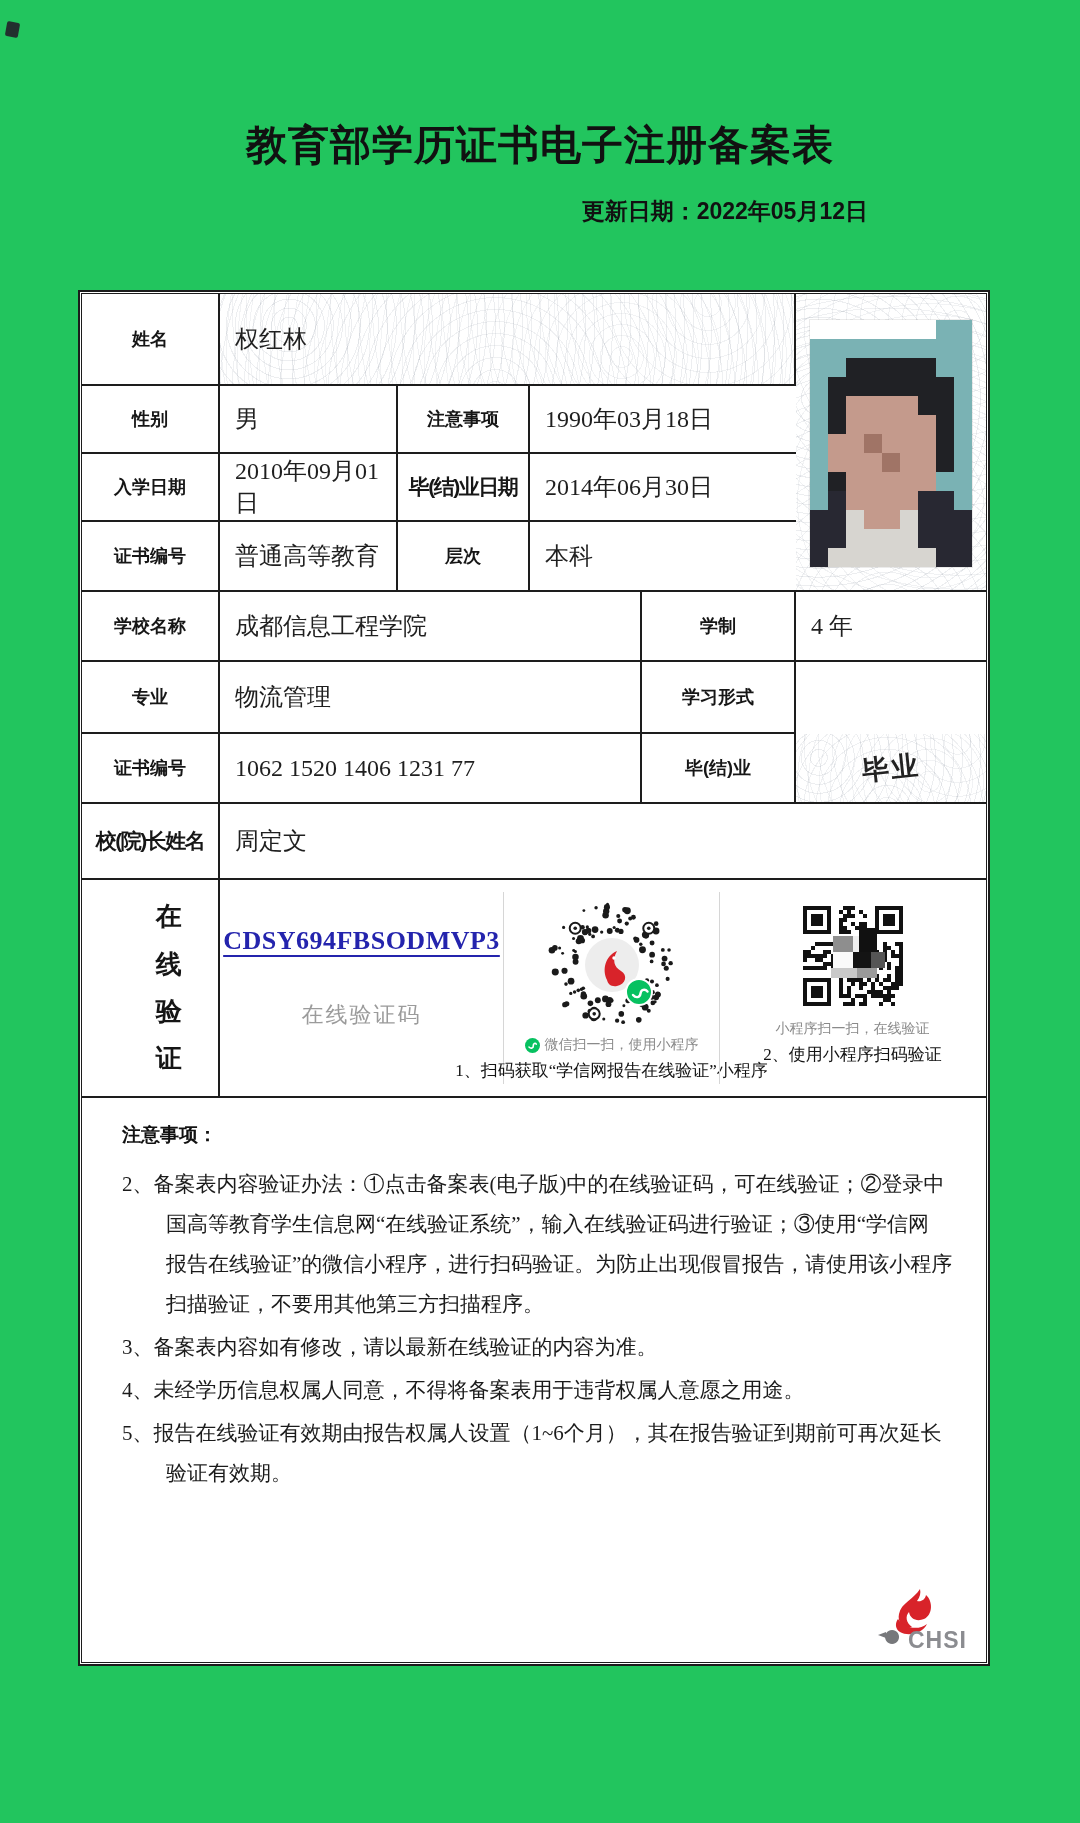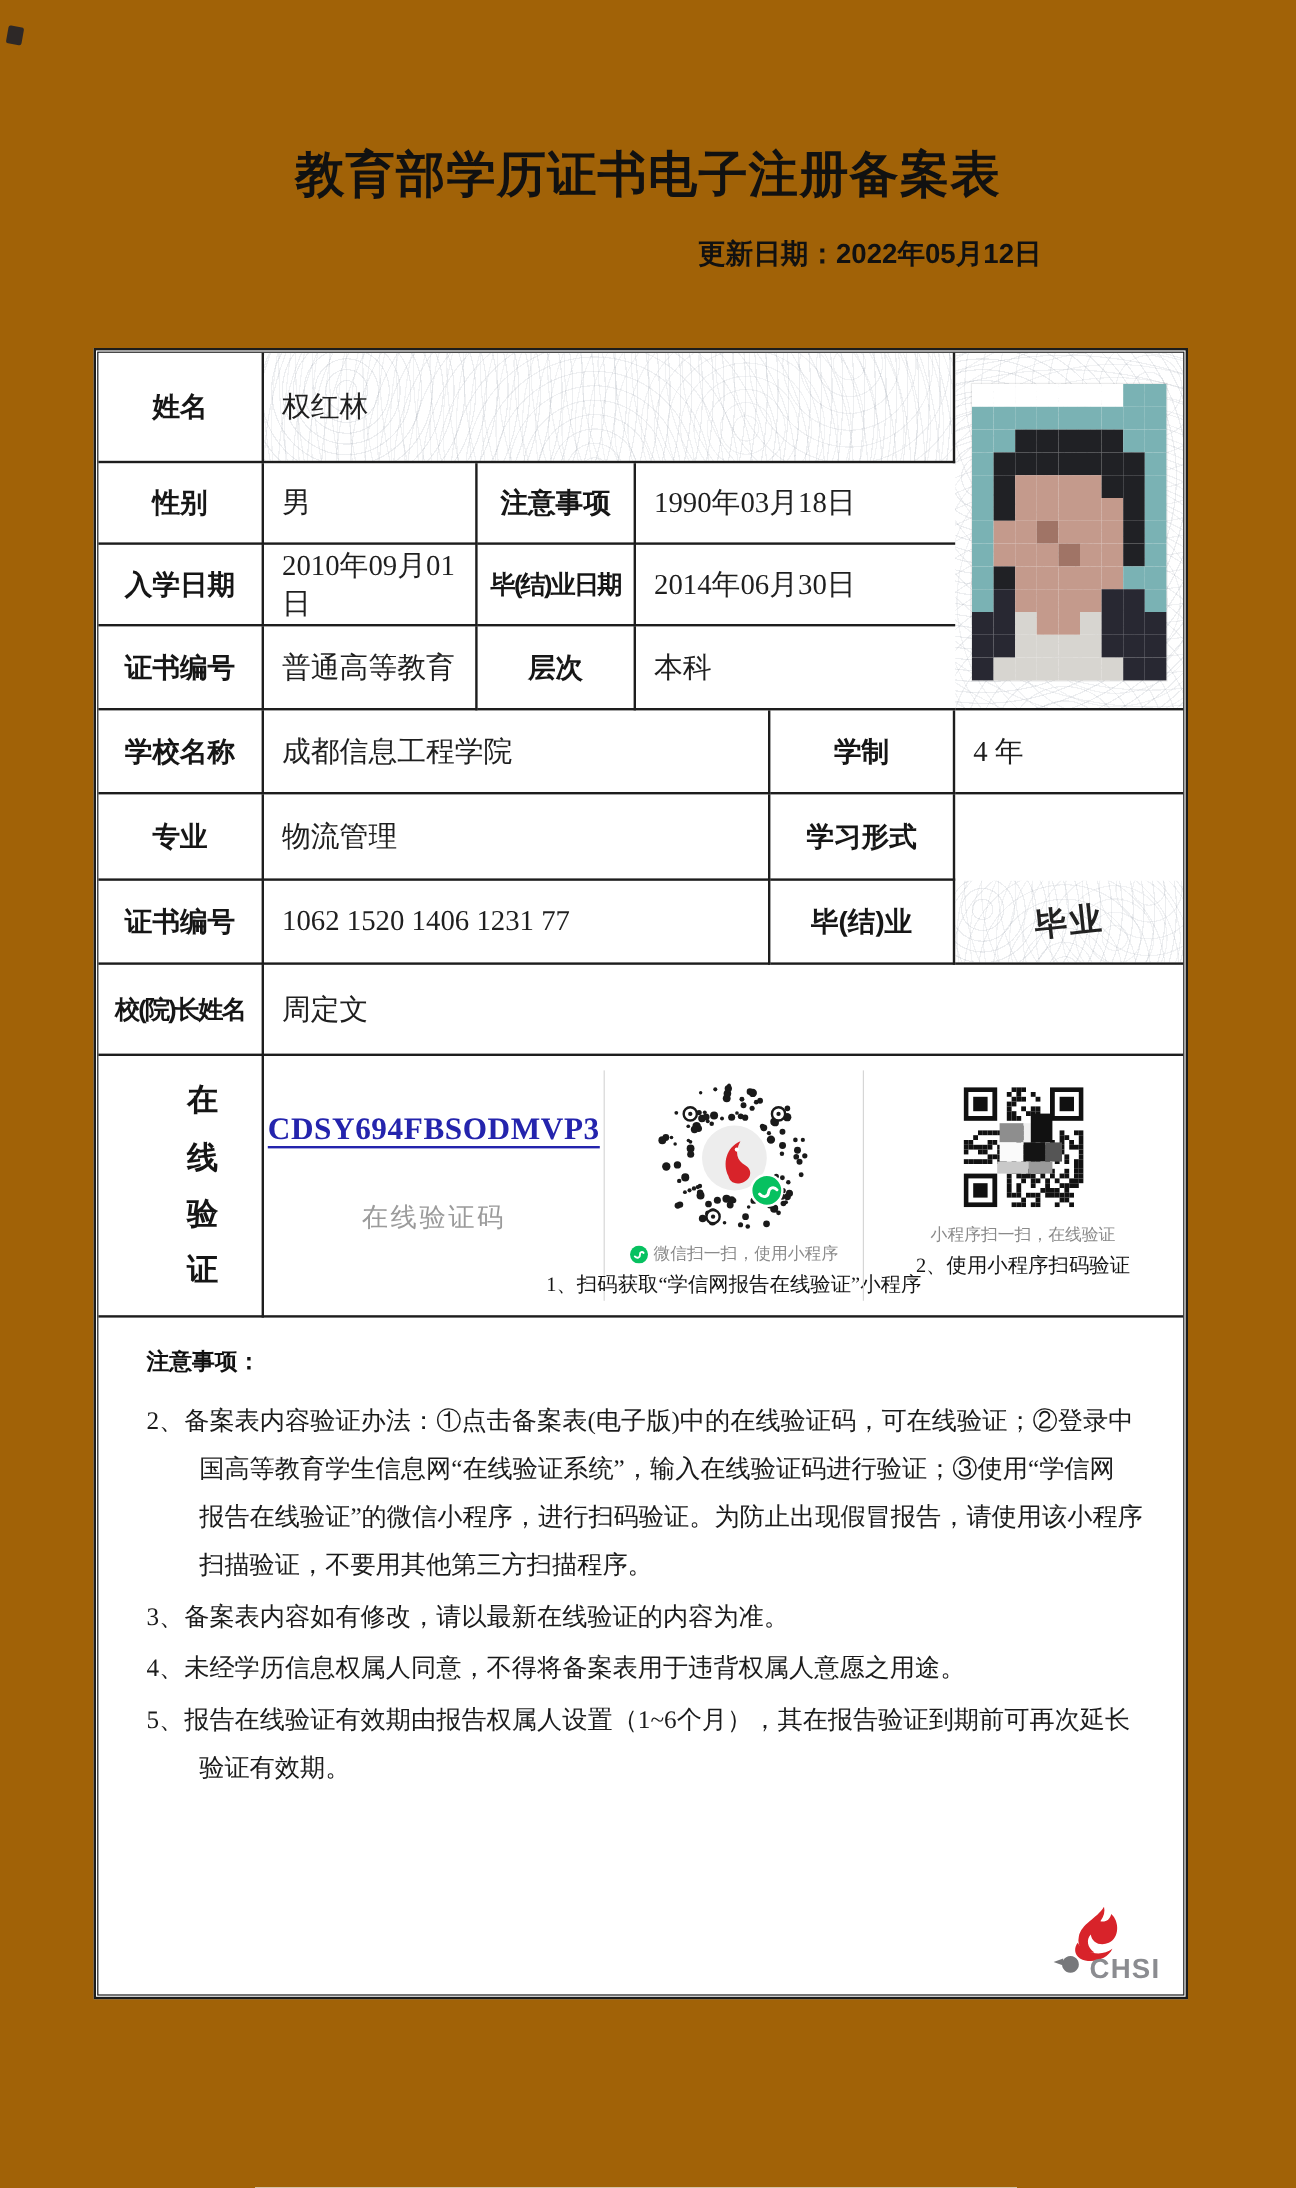--- a/index.html
+++ b/index.html
@@ -1,37 +1,37 @@
 <!DOCTYPE html>
 <html><head>
 <meta charset="utf-8">
 <style>
   html,body{margin:0;padding:0;background:#e8e8e8;}
-  .page{position:relative;width:1080px;height:1823px;background:#a16207;margin:0 auto;
+  .page{position:relative;width:1080px;height:1823px;background:#22c55e;margin:0 auto;
         font-family:"Liberation Serif", serif;color:#1a1a1a;overflow:hidden;}
   .corner-mark{position:absolute;left:6px;top:22px;width:13px;height:15px;background:#23232a;
         transform:rotate(10deg);border-radius:2px;opacity:.92;}
   .doc-title{position:absolute;left:0;top:118px;width:100%;text-align:center;
         font-family:"Liberation Sans", sans-serif;font-weight:700;font-size:41px;
         letter-spacing:1px;color:#111;}
   .update-date{position:absolute;right:212px;top:196px;font-family:"Liberation Sans", sans-serif;
         font-weight:700;font-size:23px;color:#111;}
   .outer-box{position:absolute;left:78px;top:290px;width:912px;height:1376px;
         border:2px solid #1c1c1c;padding:1px;box-sizing:border-box;background:#fff;}
   .inner-box{width:100%;height:100%;border:1px solid #1c1c1c;box-sizing:border-box;position:relative;}
 
   
   .info-table{display:grid;width:904px;
         grid-template-columns:138px 178px 132px 112px 154px 190px;
         grid-template-rows:92px 68px 68px 70px 70px 72px 70px 76px 218px;}
   .cell{border-right:2px solid #1d1d1d;border-bottom:2px solid #1d1d1d;box-sizing:border-box;
         display:flex;align-items:center;overflow:hidden;}
   .cell.no-r{border-right:none;}
   .lbl{justify-content:center;font-family:"Liberation Sans", sans-serif;font-weight:700;
-        font-size:23px;color:#161616;text-align:center;}
+        font-size:18px;color:#161616;text-align:center;}
   .lbl.tight{font-size:21px;letter-spacing:-1.5px;}
   .val{padding-left:15px;font-size:24px;color:#1f1f1f;}
   .guilloche{background-image:
       repeating-radial-gradient(circle at 12% 35%, rgba(125,135,150,0) 0 8px,  rgba(125,135,150,0.14) 8px 9px),
       repeating-radial-gradient(circle at 48% 110%,rgba(125,135,150,0) 0 11px, rgba(125,135,150,0.12) 11px 12px),
       repeating-radial-gradient(circle at 85% 10%, rgba(125,135,150,0) 0 13px, rgba(125,135,150,0.11) 13px 14px),
       repeating-radial-gradient(circle at 70% 70%, rgba(125,135,150,0) 0 10px, rgba(125,135,150,0.10) 10px 11px);}
   .photo-cell{grid-column:6/7;grid-row:1/5;justify-content:center;align-items:flex-start;padding-top:26px;}
   .photo{display:grid;grid-template-columns:repeat(9,18px);grid-auto-rows:19px;box-shadow:0 0 0 1px rgba(0,0,0,0.08);}
   .grad-cell{justify-content:center;padding-left:0;}

